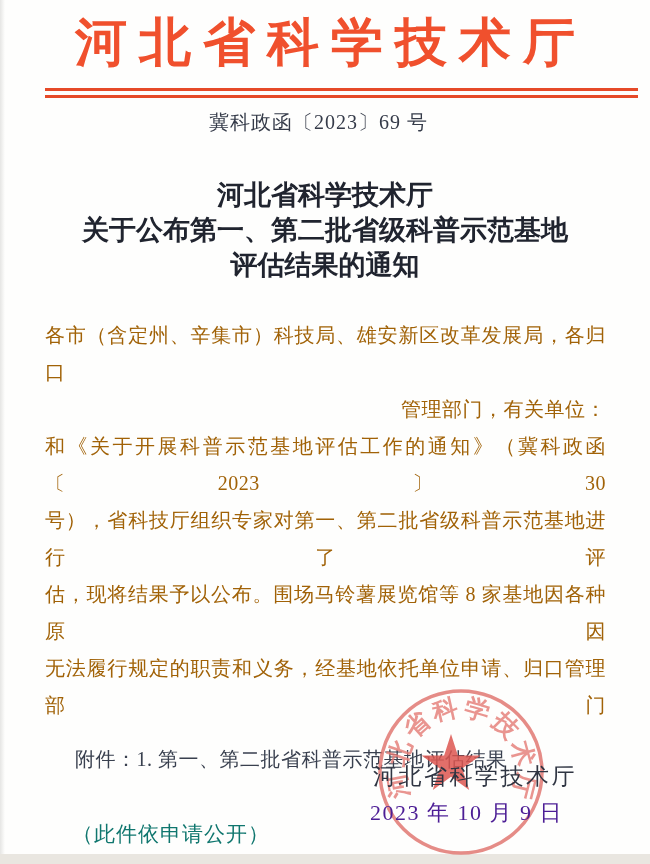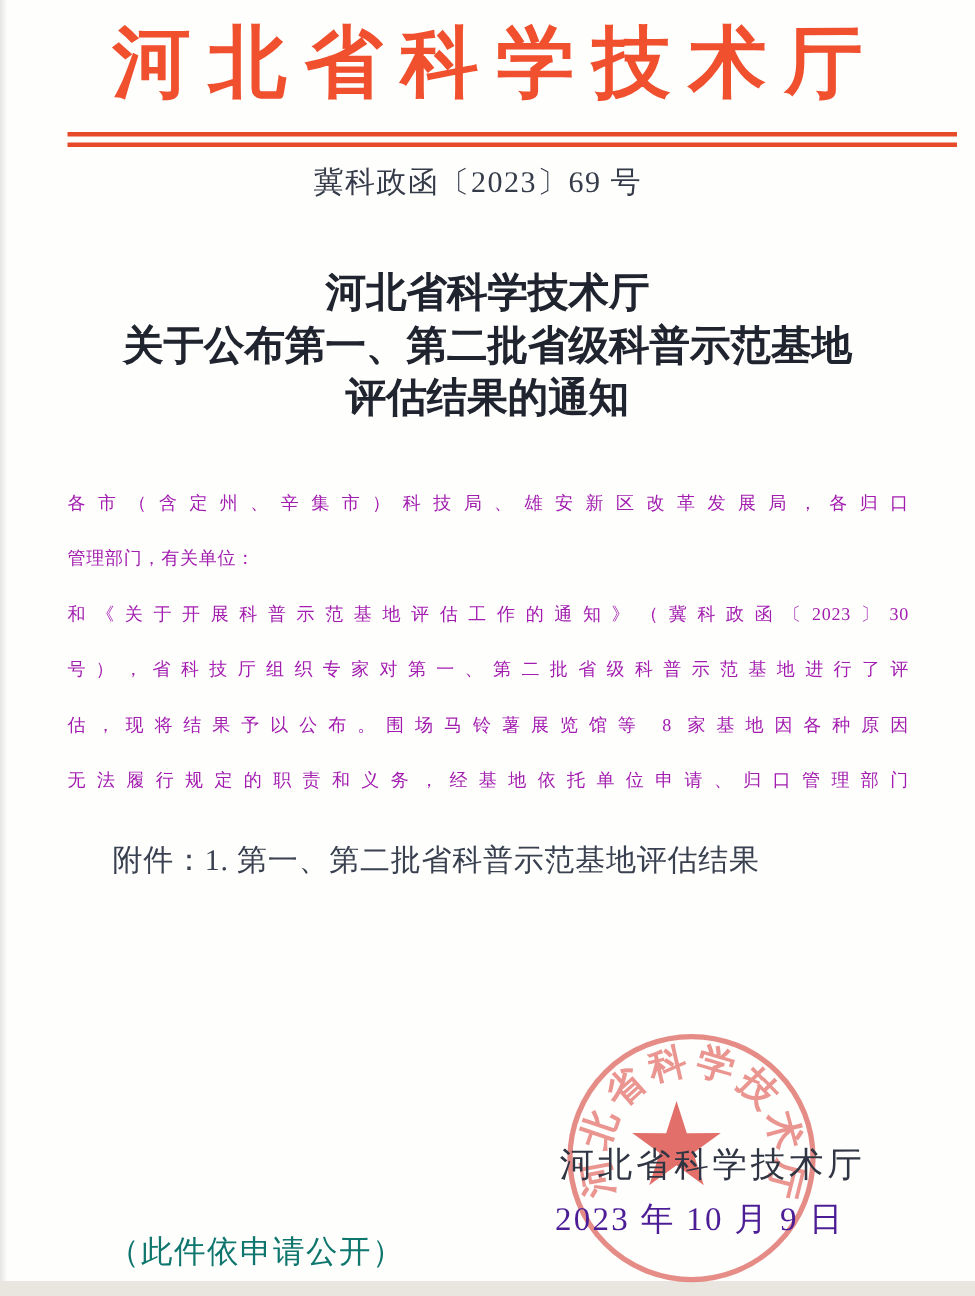--- a/index.html
+++ b/index.html
@@ -57,26 +57,26 @@
     margin-top: 44px;
     text-align: center;
     font-family: "Liberation Sans", "DejaVu Sans", sans-serif;
     font-weight: bold;
     font-size: 27px;
     line-height: 35px;
     color: #20242f;
   }
   .body-block {
     margin: 34px 44px 0 45px;
-    font-size: 12px;
+    font-size: 20px;
     line-height: 37px;
-    color: #a21caf;
+    color: #a16207;
     letter-spacing: 0.5px;
   }
-  .body-line { white-space: nowrap; }
+  .body-line { white-space: nowrap; text-align: right; }
   .body-line.j { white-space: normal; text-align: justify; text-align-last: justify; }
   .body-line.indent { padding-left: 42px; }
   .attachment-block {
     margin: 16px 44px 0 75px;
     font-size: 20px;
     line-height: 38px;
     color: #39404f;
     letter-spacing: 0.5px;
   }
 

